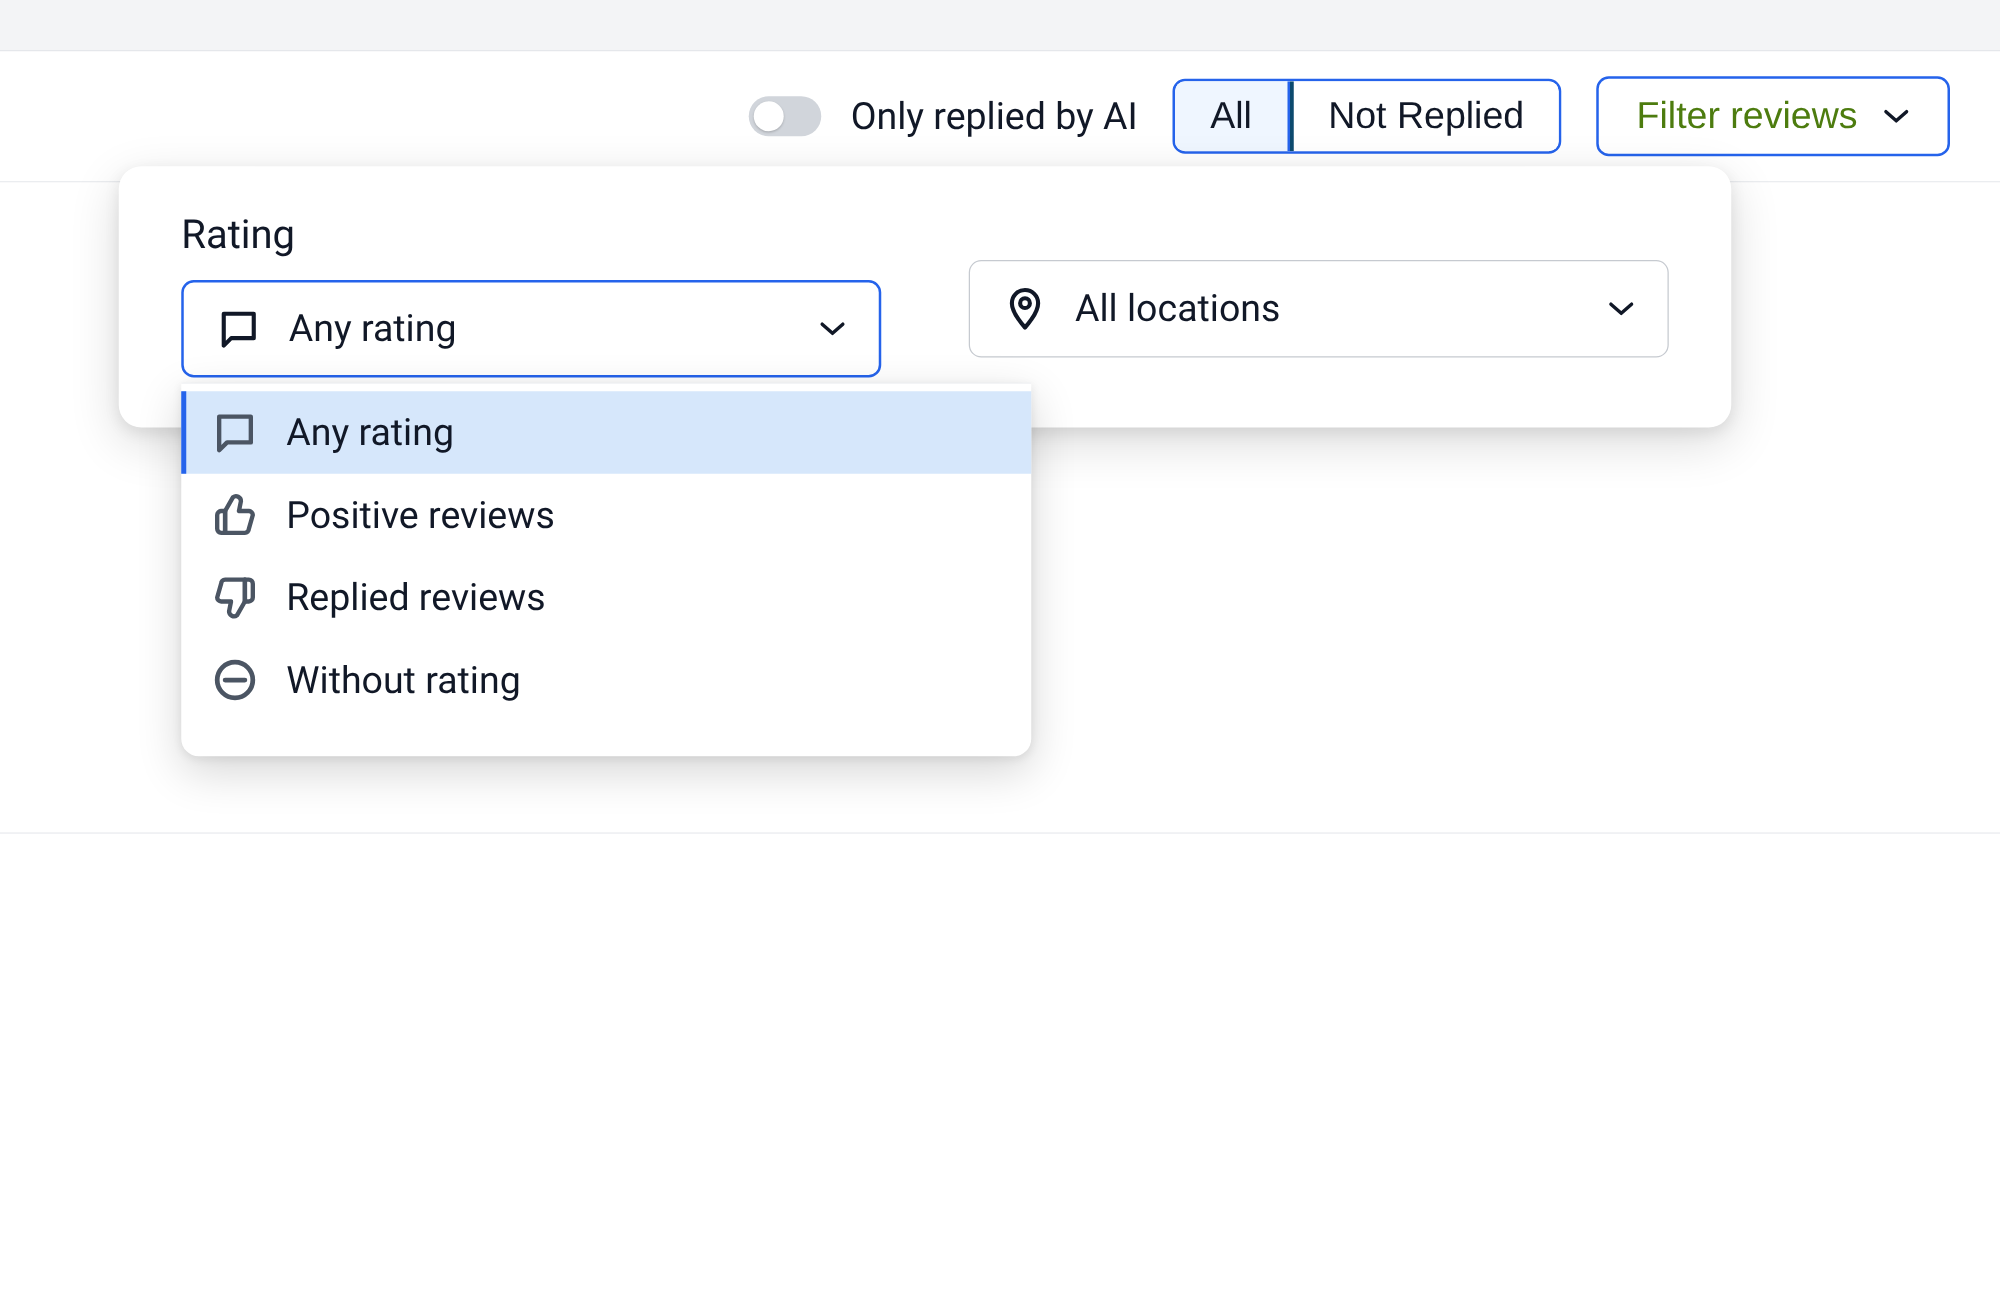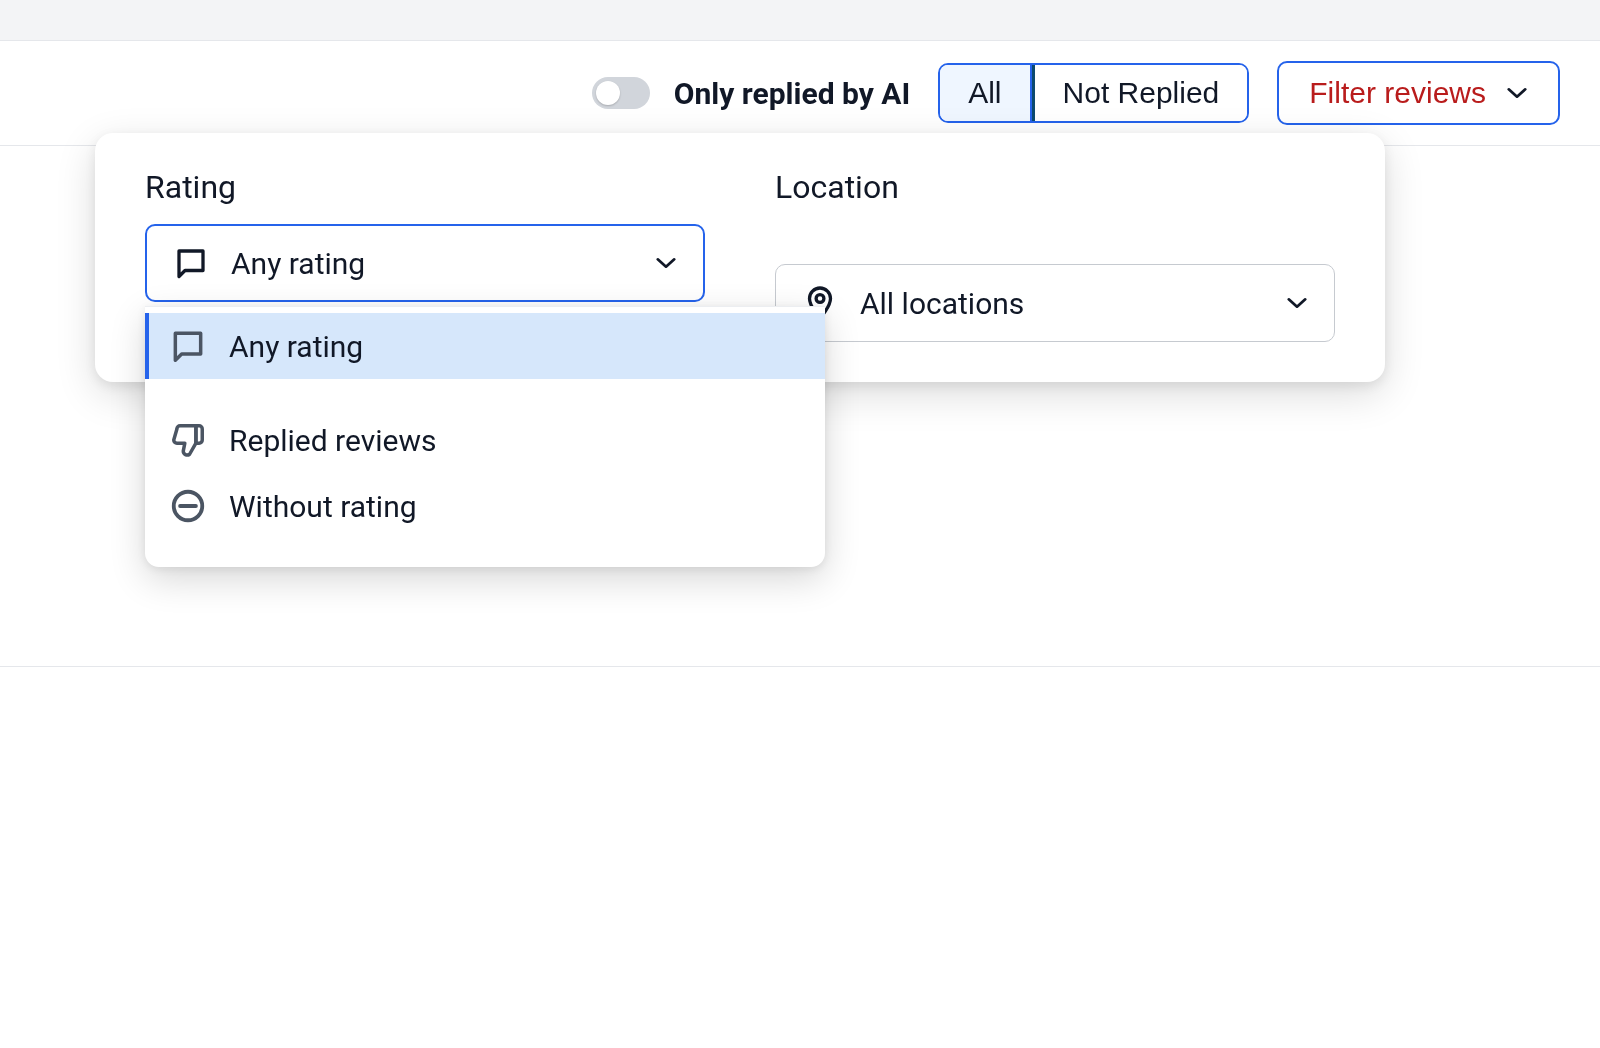--- a/index.html
+++ b/index.html
@@ -26,21 +26,20 @@
       align-items: center;
       gap: 28px;
       padding: 20px 40px 20px 0;
       justify-content: flex-end;
       border-bottom: 1px solid #e5e7eb;
     }
     .toggle-group {
       display: flex;
       align-items: center;
       gap: 24px;
-      font-weight: bold;
     }
     .toggle {
       width: 58px;
       height: 32px;
       background: #d1d5db;
       border-radius: 999px;
       position: relative;
       cursor: pointer;
     }
     .toggle-knob {
@@ -85,21 +84,21 @@
     .filter-btn {
       display: flex;
       align-items: center;
       gap: 20px;
       padding: 0 30px;
       height: 64px;
       border: 2px solid #2563eb;
       border-radius: 10px;
       background: #fff;
       font-size: 30px;
-      color: #b91c1c;
+      color: #4d7c0f;
       cursor: pointer;
     }
     .chevron {
       width: 22px;
       height: 22px;
       display: inline-flex;
       align-items: center;
       justify-content: center;
     }
     .chevron svg {
@@ -258,21 +257,20 @@
         </div>
         <span class="chevron">
           <svg viewBox="0 0 24 14" fill="none" stroke="#111827" stroke-width="3" stroke-linecap="round" stroke-linejoin="round">
               <polyline points="3,3 12,11 21,3"></polyline>
             </svg>
         </span>
       </div>
     </div>
 
     <div class="popover-col">
-      <div class="popover-heading">Location</div>
       <div class="select normal">
         <div class="select-left">
           <span class="select-icon">
             <svg viewBox="0 0 24 24" fill="none" stroke="#111827" stroke-width="2.2" stroke-linecap="round" stroke-linejoin="round">
                 <path d="M12 22s7-7.5 7-13a7 7 0 10-14 0c0 5.5 7 13 7 13z"></path>
                 <circle cx="12" cy="9" r="2.6"></circle>
               </svg>
           </span>
           <span>All locations</span>
         </div>
@@ -292,20 +290,30 @@
         <span class="item-icon">
           <svg viewBox="0 0 24 24" fill="none" stroke="#4b5563" stroke-width="2.2" stroke-linecap="round" stroke-linejoin="round">
               <path d="M4 4h16v13H8l-4 4V4z"></path>
             </svg>
         </span>
         <span>Any rating</span>
       </div>
     </div>
 
     <div class="dropdown-item">
+      <div class="dropdown-item-main">
+        <span class="item-icon">
+          <svg viewBox="0 0 24 24" fill="none" stroke="#4b5563" stroke-width="2.2" stroke-linecap="round" stroke-linejoin="round">
+              <path d="M7 10v11"></path>
+              <path d="M3 12v7a2 2 0 002 2h2V10H5a2 2 0 00-2 2z" fill="none"></path>
+              <path d="M7 10l4-7a2.5 2.5 0 014 2l-1 5h5a2 2 0 012 2l-2 7a2 2 0 01-2 2H7"></path>
+            </svg>
+        </span>
+        <span>Positive reviews</span>
+      </div>
     </div>
 
     <div class="dropdown-item">
       <div class="dropdown-item-main">
         <span class="item-icon">
           <svg viewBox="0 0 24 24" fill="none" stroke="#4b5563" stroke-width="2.2" stroke-linecap="round" stroke-linejoin="round">
               <path d="M17 14V3"></path>
               <path d="M21 12V5a2 2 0 00-2-2h-2v11h2a2 2 0 002-2z" fill="none"></path>
               <path d="M17 14l-4 7a2.5 2.5 0 01-4-2l1-5H5a2 2 0 01-2-2l2-7a2 2 0 012-2h10"></path>
             </svg>

